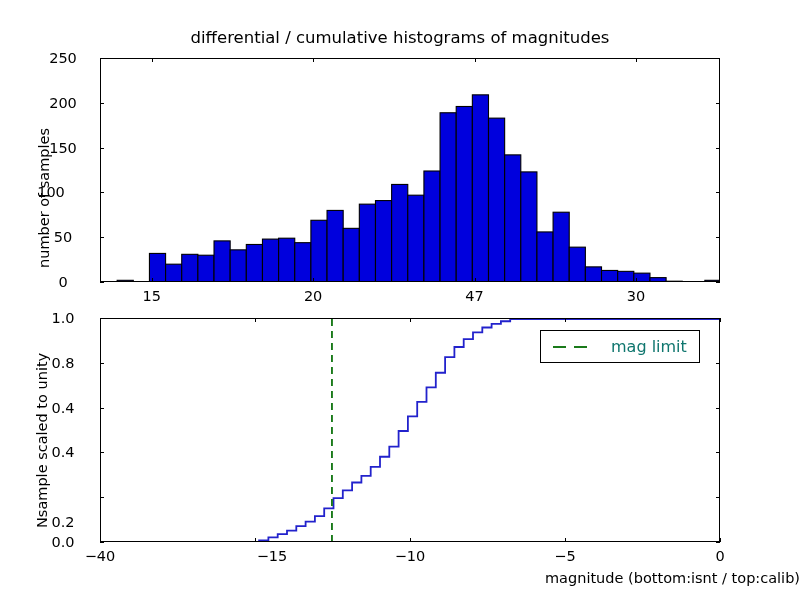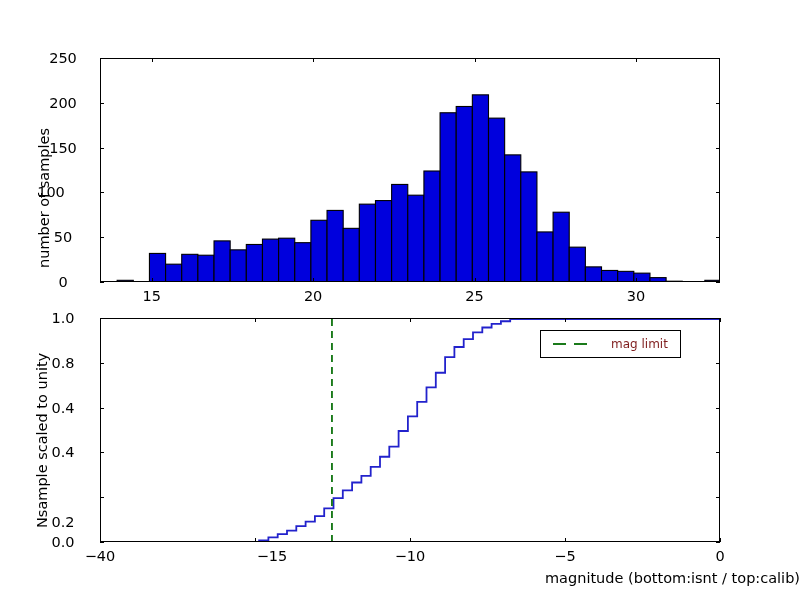--- a/index.html
+++ b/index.html
@@ -96,32 +96,33 @@
   #legend-swatch {
     width: 42px;
     height: 2px;
     margin-right: 16px;
     background-image: linear-gradient(to right,
         #1a7a1a 0 13px, transparent 13px 21px,
         #1a7a1a 21px 34px, transparent 34px 42px);
     flex: none;
   }
   #legend-label {
-    font-size: 12px;
-    color: #7f1d1d;
+    font-size: 16px;
+    color: #0f766e;
     white-space: nowrap;
   }
 
   svg { display: block; }
 </style>
 </head>
 <body>
 
 <div id="figure">
 
+  <div id="chart-title">differential / cumulative histograms of magnitudes</div>
 
   <div class="axes" id="axes-top" style="left:100px; top:58px; width:620px; height:224px;">
     <div class="plotsurface">
       <svg id="hist-svg" width="620" height="224" viewBox="0 0 620 224" preserveAspectRatio="none">
           <rect x="0" y="222.8" width="16.145833333333332" height="1.2" fill="#0000dd" stroke="#000000" stroke-width="1.1"></rect>
           <rect x="16.145833333333332" y="221.312" width="16.145833333333332" height="2.687999999999988" fill="#0000dd" stroke="#000000" stroke-width="1.1"></rect>
           <rect x="32.291666666666664" y="222.8" width="16.14583333333333" height="1.2" fill="#0000dd" stroke="#000000" stroke-width="1.1"></rect>
           <rect x="48.43749999999999" y="194.432" width="16.145833333333336" height="29.568000000000012" fill="#0000dd" stroke="#000000" stroke-width="1.1"></rect>
           <rect x="64.58333333333333" y="205.184" width="16.14583333333333" height="18.816000000000003" fill="#0000dd" stroke="#000000" stroke-width="1.1"></rect>
           <rect x="80.72916666666666" y="195.328" width="16.14583333333327" height="28.671999999999997" fill="#0000dd" stroke="#000000" stroke-width="1.1"></rect>
@@ -184,21 +185,21 @@
     </div>
   <div id="top-xticks">
       <div class="tick-x" style="left: 151.667px; top: 278px; height: 4px;"></div>
       <div class="tick-x" style="left: 151.667px; top: 58px; height: 4px;"></div>
       <div class="ticklabel x" style="left: 151.667px; top: 288px;">15</div>
       <div class="tick-x" style="left: 313.125px; top: 278px; height: 4px;"></div>
       <div class="tick-x" style="left: 313.125px; top: 58px; height: 4px;"></div>
       <div class="ticklabel x" style="left: 313.125px; top: 288px;">20</div>
       <div class="tick-x" style="left: 474.583px; top: 278px; height: 4px;"></div>
       <div class="tick-x" style="left: 474.583px; top: 58px; height: 4px;"></div>
-      <div class="ticklabel x" style="left: 474.583px; top: 288px;">25</div>
+      <div class="ticklabel x" style="left: 474.583px; top: 288px;">47</div>
       <div class="tick-x" style="left: 636.042px; top: 278px; height: 4px;"></div>
       <div class="tick-x" style="left: 636.042px; top: 58px; height: 4px;"></div>
       <div class="ticklabel x" style="left: 636.042px; top: 288px;">30</div>
     </div>
 
   <div class="axis-title vertical" id="top-ylabel" style="left:36px; top:268px;">number of samples</div>
 
   <div class="axes" id="axes-bottom" style="left:100px; top:318px; width:620px; height:224px;">
     <div class="plotsurface">
       <svg id="cum-svg" width="620" height="224" viewBox="0 0 620 224" preserveAspectRatio="none">

